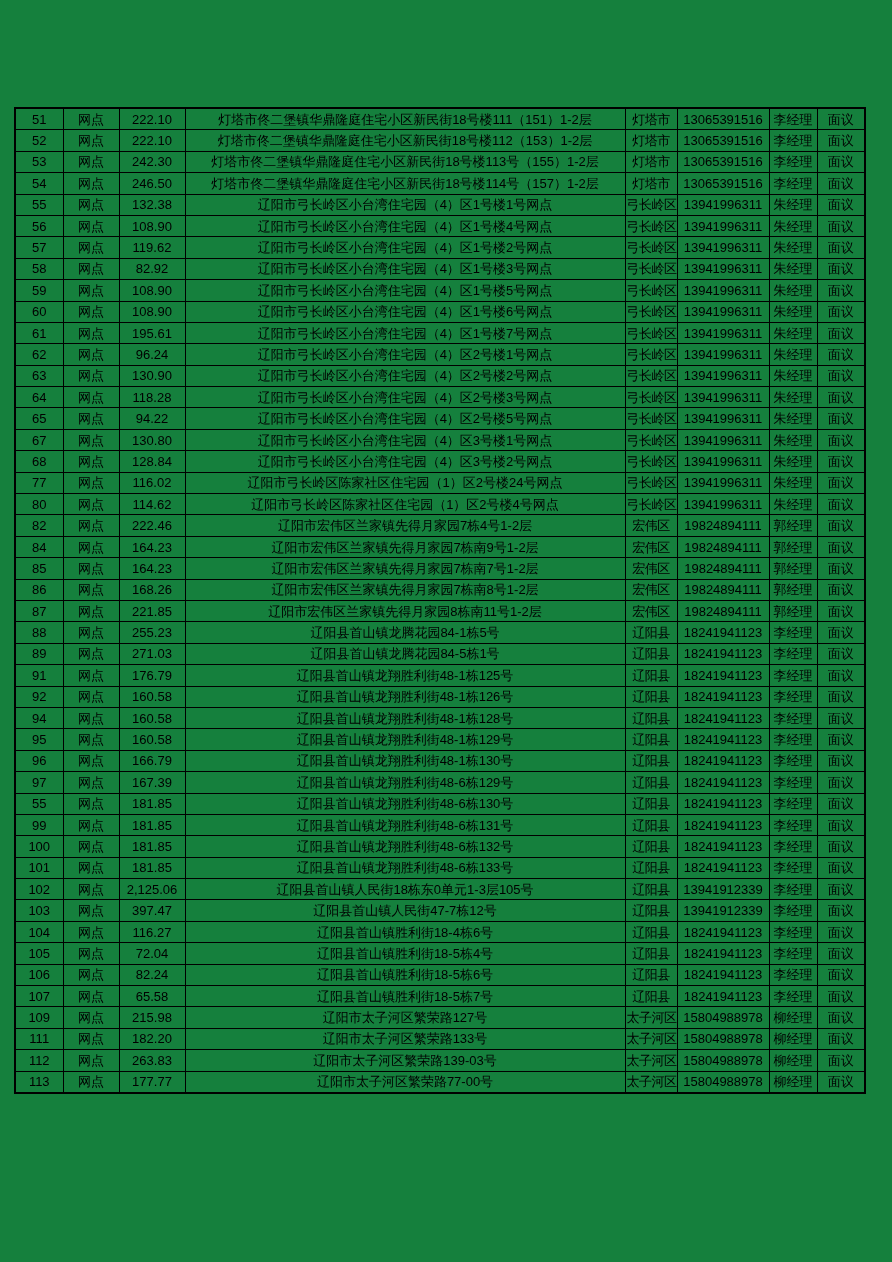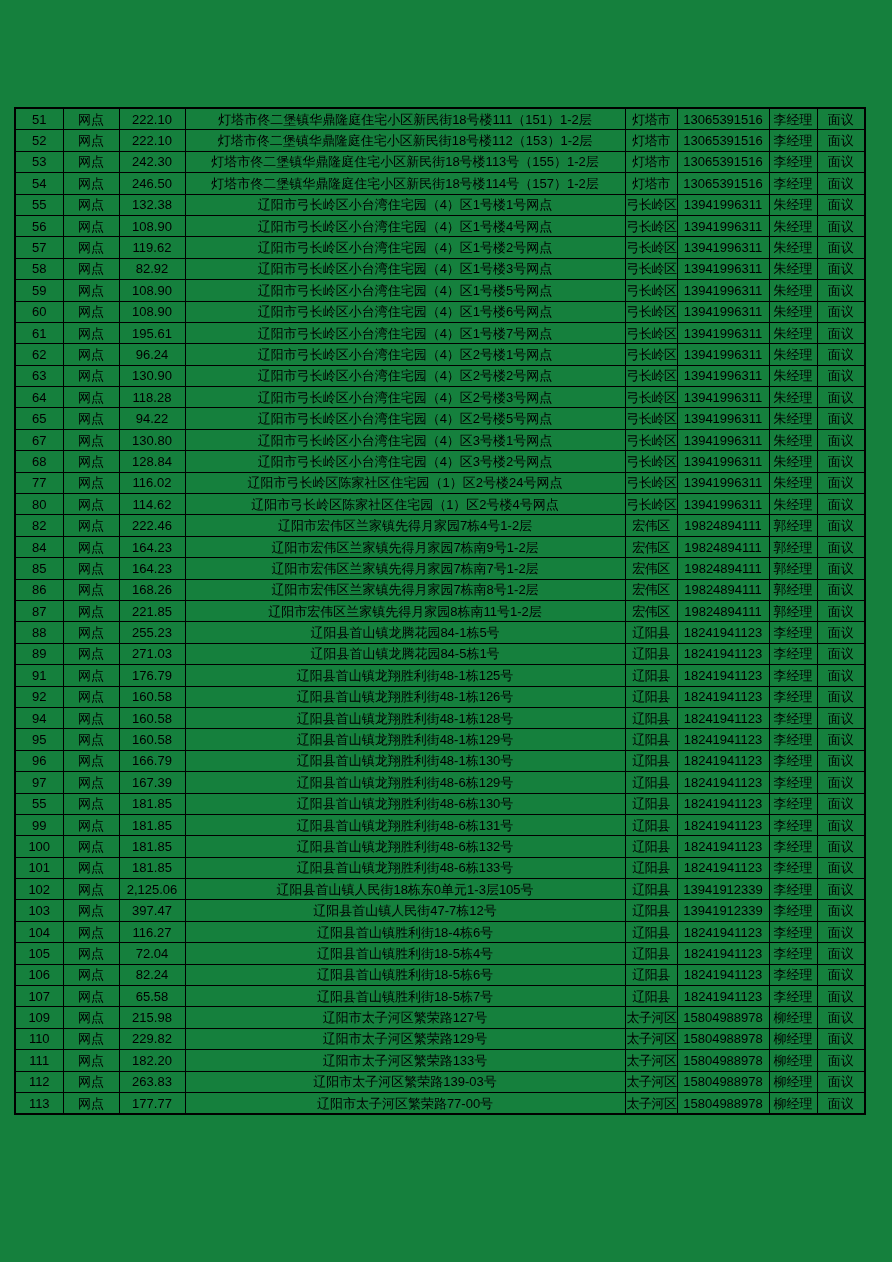--- a/index.html
+++ b/index.html
@@ -486,30 +486,20 @@
           <td class="cell-seq">109</td>
           <td class="cell-type">网点</td>
           <td class="cell-area">215.98</td>
           <td class="cell-address">辽阳市太子河区繁荣路127号</td>
           <td class="cell-district">太子河区</td>
           <td class="cell-phone">15804988978</td>
           <td class="cell-manager">柳经理</td>
           <td class="cell-price">面议</td>
         </tr>
         <tr>
-          <td class="cell-seq">110</td>
-          <td class="cell-type">网点</td>
-          <td class="cell-area">229.82</td>
-          <td class="cell-address">辽阳市太子河区繁荣路129号</td>
-          <td class="cell-district">太子河区</td>
-          <td class="cell-phone">15804988978</td>
-          <td class="cell-manager">柳经理</td>
-          <td class="cell-price">面议</td>
-        </tr>
-        <tr>
           <td class="cell-seq">111</td>
           <td class="cell-type">网点</td>
           <td class="cell-area">182.20</td>
           <td class="cell-address">辽阳市太子河区繁荣路133号</td>
           <td class="cell-district">太子河区</td>
           <td class="cell-phone">15804988978</td>
           <td class="cell-manager">柳经理</td>
           <td class="cell-price">面议</td>
         </tr>
         <tr>

